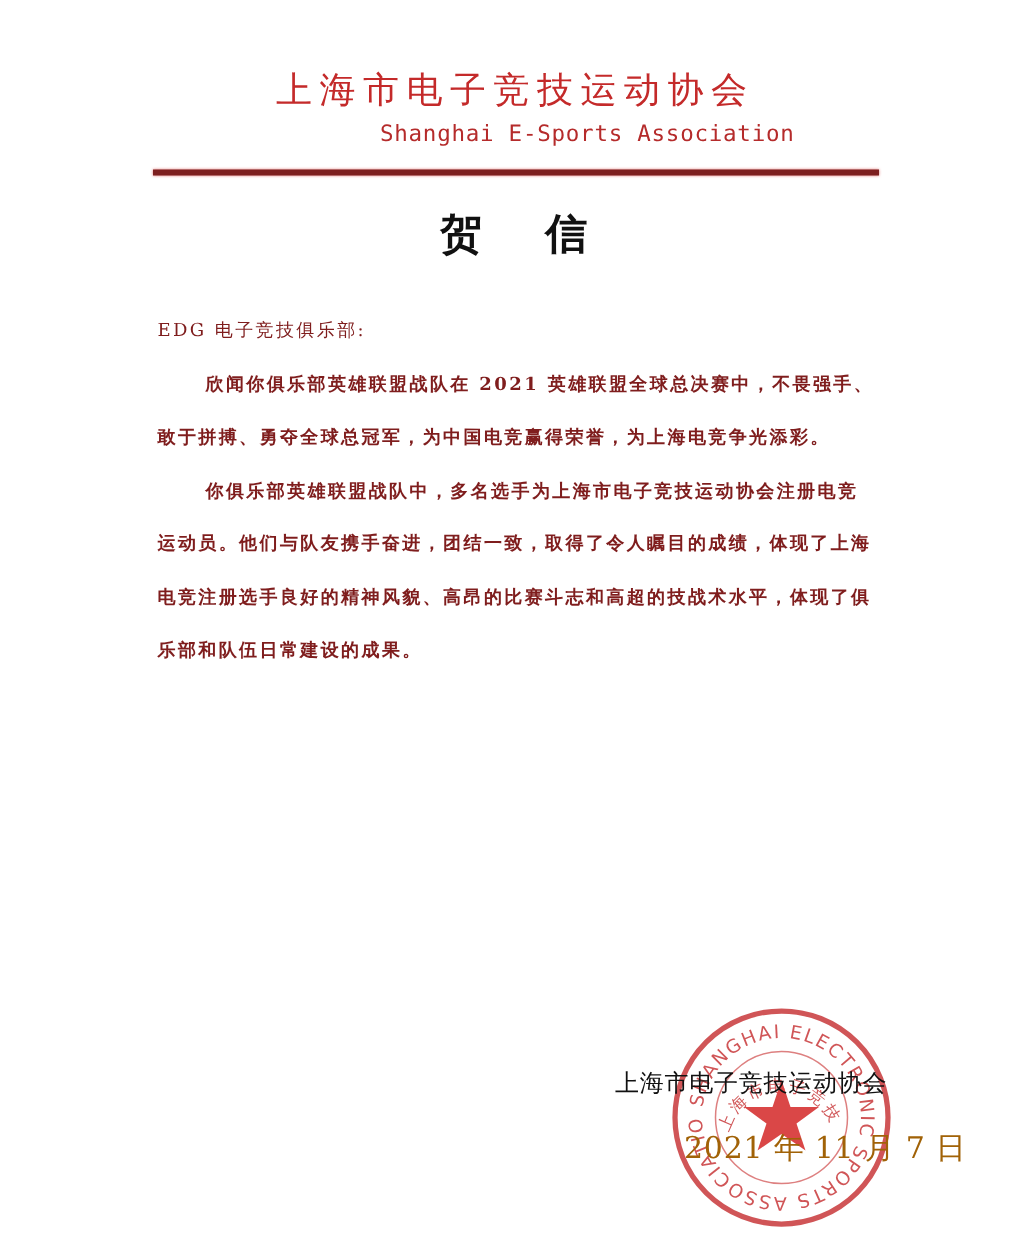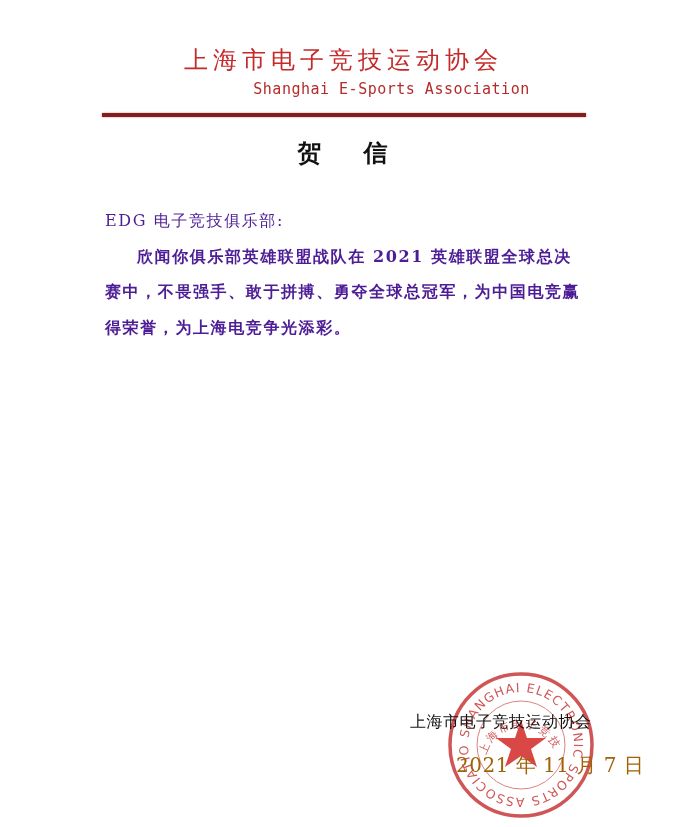--- a/index.html
+++ b/index.html
@@ -9,27 +9,27 @@
   .org-cn { position: absolute; left: 0; width: 687px; top: 44px; text-align: center;
             font-family: "DejaVu Sans", sans-serif; font-size: 24px; letter-spacing: 5px;
             color: #c42a2a; font-weight: normal; }
   .org-en { position: absolute; left: 0; width: 687px; top: 80px; text-align: center;
             font-family: "DejaVu Sans Mono", "Liberation Mono", monospace; font-size: 15px;
             letter-spacing: 0.5px; color: #b52b2b; padding-left: 48px; }
   .rule { position: absolute; left: 102px; width: 484px; top: 113px; height: 4px;
           background: #7d1f1f; box-shadow: 0 0 2px #e06b6b; }
 
   .title { position: absolute; left: 0; width: 687px; top: 137px; text-align: center;
-           font-family: "DejaVu Sans", sans-serif; font-weight: bold; font-size: 24px;
+           font-family: "DejaVu Sans", sans-serif; font-weight: bold; font-size: 28px;
            color: #111; letter-spacing: 2px; }
   .title span { display: inline-block; }
   .title .gap { width: 40px; }
 
   .body { position: absolute; left: 105px; width: 480px; top: 203px;
-          font-size: 16px; line-height: 35.5px; color: #4c1d95; letter-spacing: 1.6px; }
+          font-size: 12px; line-height: 35.5px; color: #7f1d1d; letter-spacing: 1.6px; }
   .body p { margin: 0; }
   .body p.indent { text-indent: 32px; font-weight: bold; }
 
   .signature { position: absolute; left: 410px; top: 712px; font-family: "DejaVu Sans", sans-serif;
                font-size: 16px; color: #111; letter-spacing: 0.5px; z-index: 2; }
   .date { position: absolute; left: 456px; top: 752px; font-family: "DejaVu Serif", serif;
           font-size: 20px; color: #a16207; z-index: 2; letter-spacing: 0.5px; }
 
   .seal { position: absolute; left: 446px; top: 670px; width: 150px; height: 150px; z-index: 1; opacity: 0.85; }
 </style>
@@ -42,20 +42,21 @@
   <div class="rule"></div>
 </div>
 
 <div class="title">
   <span>贺</span><span class="gap"></span><span>信</span>
 </div>
 
 <div class="body">
   <p>EDG 电子竞技俱乐部:</p>
   <p class="indent">欣闻你俱乐部英雄联盟战队在 2021 英雄联盟全球总决赛中，不畏强手、敢于拼搏、勇夺全球总冠军，为中国电竞赢得荣誉，为上海电竞争光添彩。</p>
+  <p class="indent">你俱乐部英雄联盟战队中，多名选手为上海市电子竞技运动协会注册电竞运动员。他们与队友携手奋进，团结一致，取得了令人瞩目的成绩，体现了上海电竞注册选手良好的精神风貌、高昂的比赛斗志和高超的技战术水平，体现了俱乐部和队伍日常建设的成果。</p>
 </div>
 
 <svg class="seal" viewBox="0 0 150 150">
   <defs>
     <path id="sealArc" d="M 22,75 A 53,53 0 1,1 128,75 A 53,53 0 1,1 22,75"></path>
     <path id="sealArcInner" d="M 40,85 A 36,36 0 0,1 110,85"></path>
   </defs>
   <circle cx="75" cy="75" r="71" fill="none" stroke="#c8383a" stroke-width="3.5"></circle>
   <circle cx="75" cy="75" r="44" fill="none" stroke="#d86a6a" stroke-width="1"></circle>
   <text font-family="DejaVu Sans, sans-serif" font-size="12.5" fill="#c8383a" letter-spacing="1.2">

